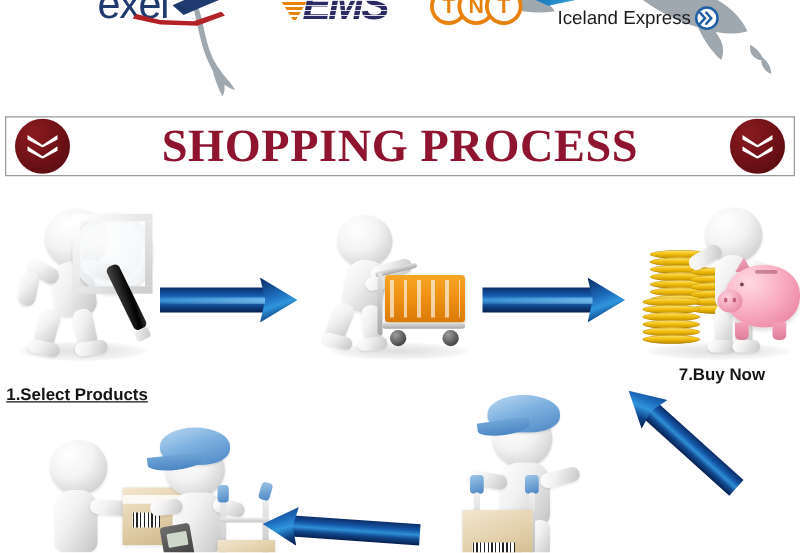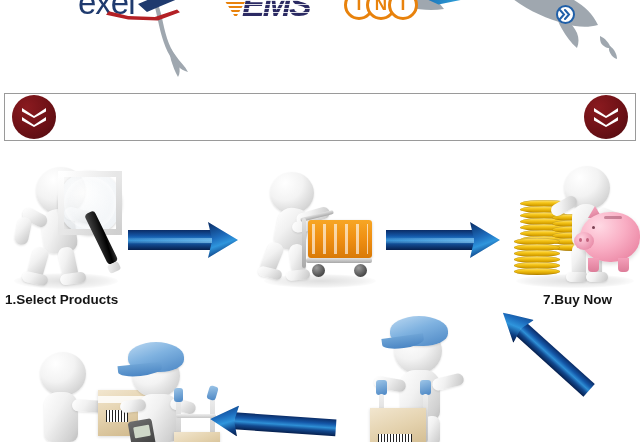--- a/index.html
+++ b/index.html
@@ -110,21 +110,21 @@
   .chev-badge.right{right:12px;}
   .chev-badge svg{display:block;margin:-1px 0;}
 
   
   .figure{position:absolute;}
   .caption{
     position:absolute;
     font-family:"Liberation Sans", sans-serif;
     font-weight:bold;font-size:13.5px;color:#151515;white-space:nowrap;
   }
-  .cap1{left:5px;top:292px;}
+  .cap1{left:5px;top:308px;text-decoration:underline;}
   .cap2{left:283px;top:292px;}
   .cap3{left:543px;top:292px;}
 
   
   .man{position:absolute;}
   .m-head{
     position:absolute;border-radius:50%;
     background:radial-gradient(circle at 34% 26%, #ffffff 0%, #f3f3f3 42%, #d3d3d3 78%, #b9b9b9 100%);
     box-shadow:0 1px 2px rgba(0,0,0,0.12);
   }
@@ -289,30 +289,32 @@
     </div>
 
     <div class="logo tnt">
       <div class="tnt-ring r1">T</div>
       <div class="tnt-ring r2">N</div>
       <div class="tnt-ring r3">T</div>
     </div>
 
     <div class="logo iceland">
       <div class="ice-wing"></div>
+      <div class="ice-text">Iceland Express</div>
       <div class="ice-badge">
         <svg width="13" height="11" viewBox="0 0 13 11">
           <path d="M1 1 L5 5.5 L1 10" stroke="#1f5fa8" stroke-width="2" fill="none" stroke-linecap="round"></path>
           <path d="M6 1 L10 5.5 L6 10" stroke="#1f5fa8" stroke-width="2" fill="none" stroke-linecap="round"></path>
         </svg>
       </div>
     </div>
   </div>
 
   <div class="title-banner"></div>
+  <div class="title-text">SHOPPING PROCESS</div>
 
   <div class="chev-badge left">
     <svg width="26" height="11" viewBox="0 0 26 11">
         <path d="M1 1 L13 9 L25 1 L25 4.5 L13 11 L1 4.5 Z" fill="#ffffff"></path>
       </svg>
     <svg width="26" height="11" viewBox="0 0 26 11">
         <path d="M1 1 L13 9 L25 1 L25 4.5 L13 11 L1 4.5 Z" fill="#ffffff"></path>
       </svg>
   </div>
   <div class="chev-badge right">

